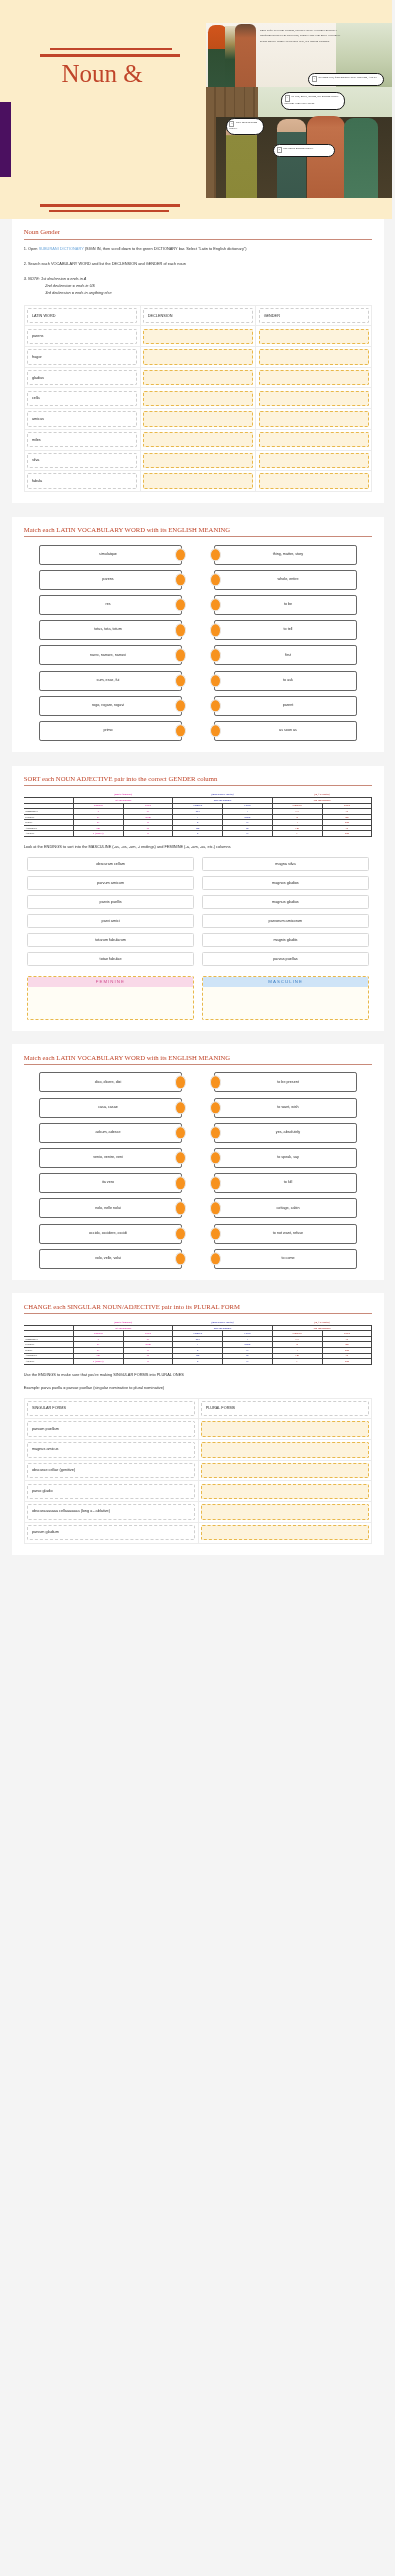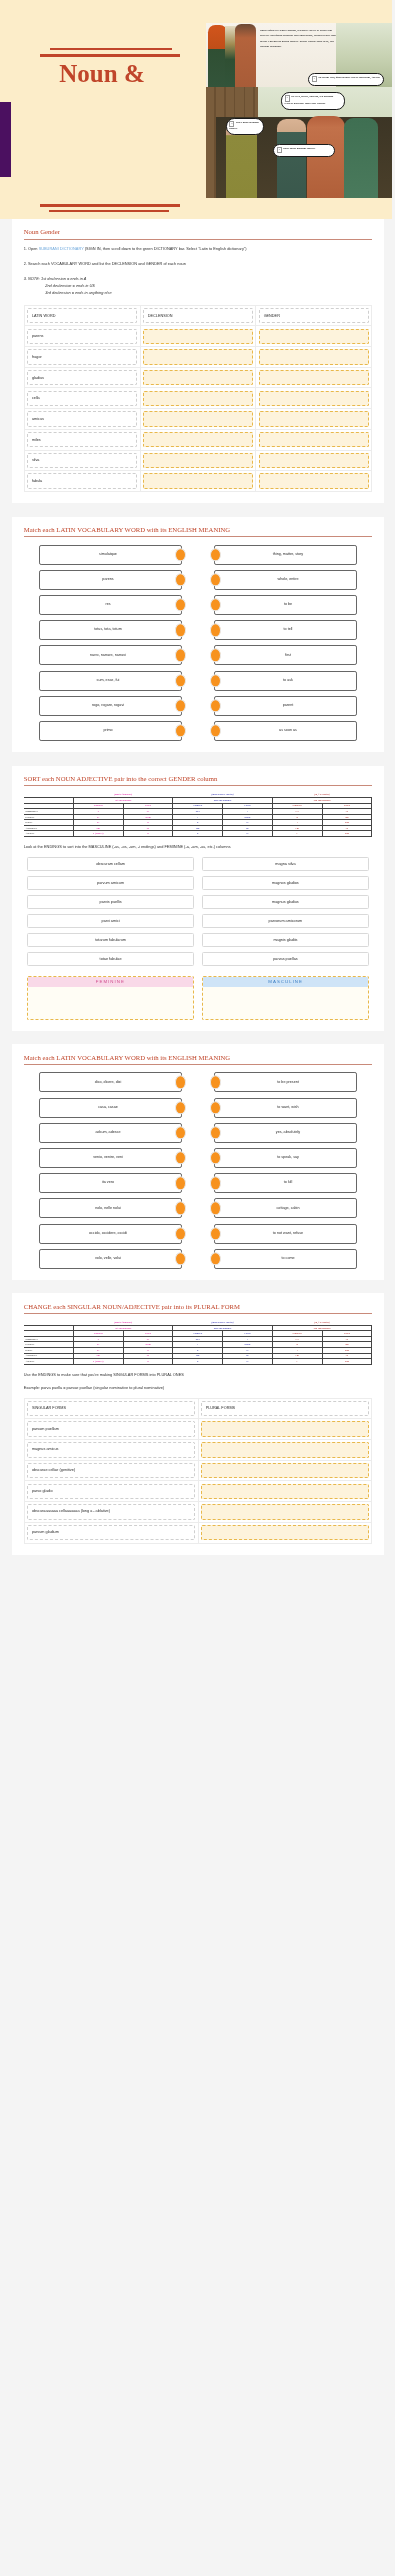--- a/index.html
+++ b/index.html
@@ -10,21 +10,20 @@
     color: #2b2b2b;
   }
 
   
   .title-slide {
     position: relative;
     width: 392px;
     height: 219px;
     background: #fcedc9;
     overflow: hidden;
-    font-weight: bold;
   }
   .purple-bar {
     position: absolute;
     left: 0;
     top: 102px;
     width: 11.3px;
     height: 75px;
     background: #4b1060;
   }
   .purple-bar-right {

